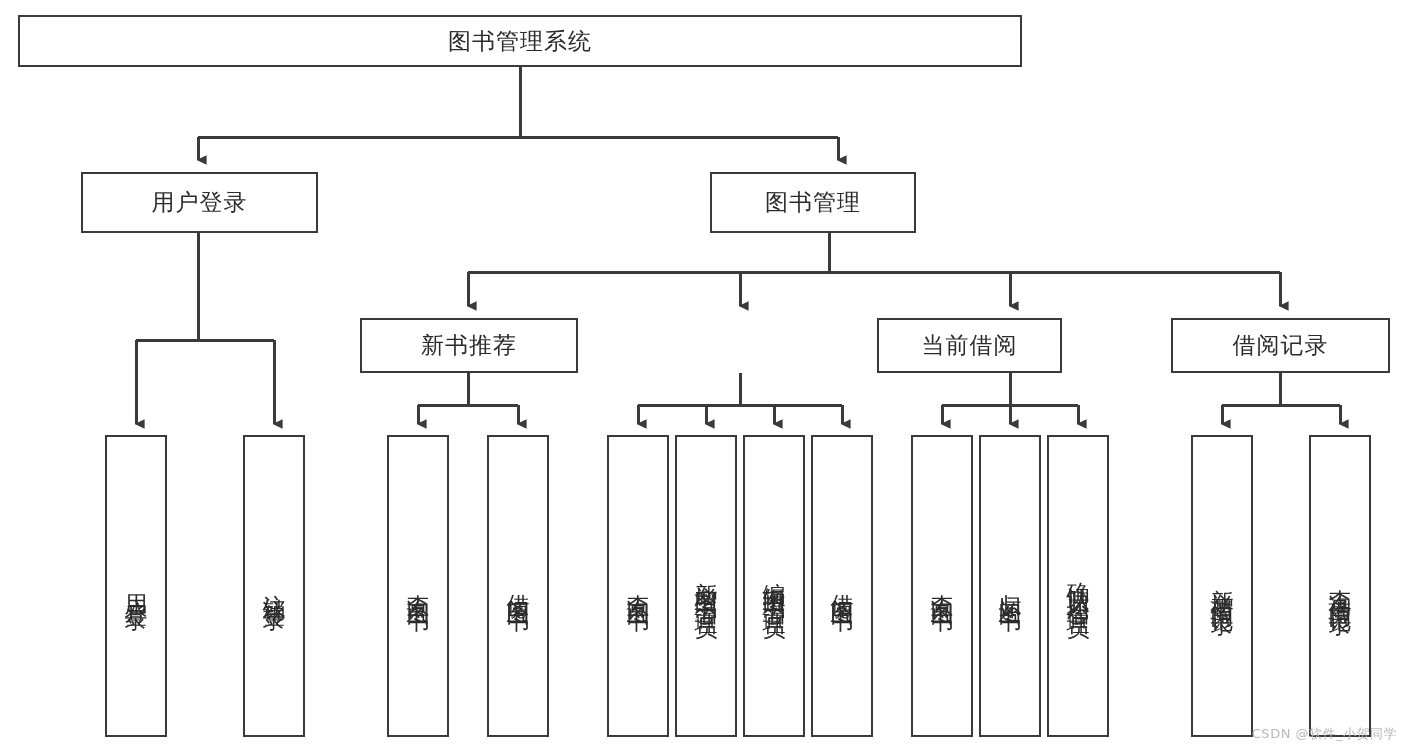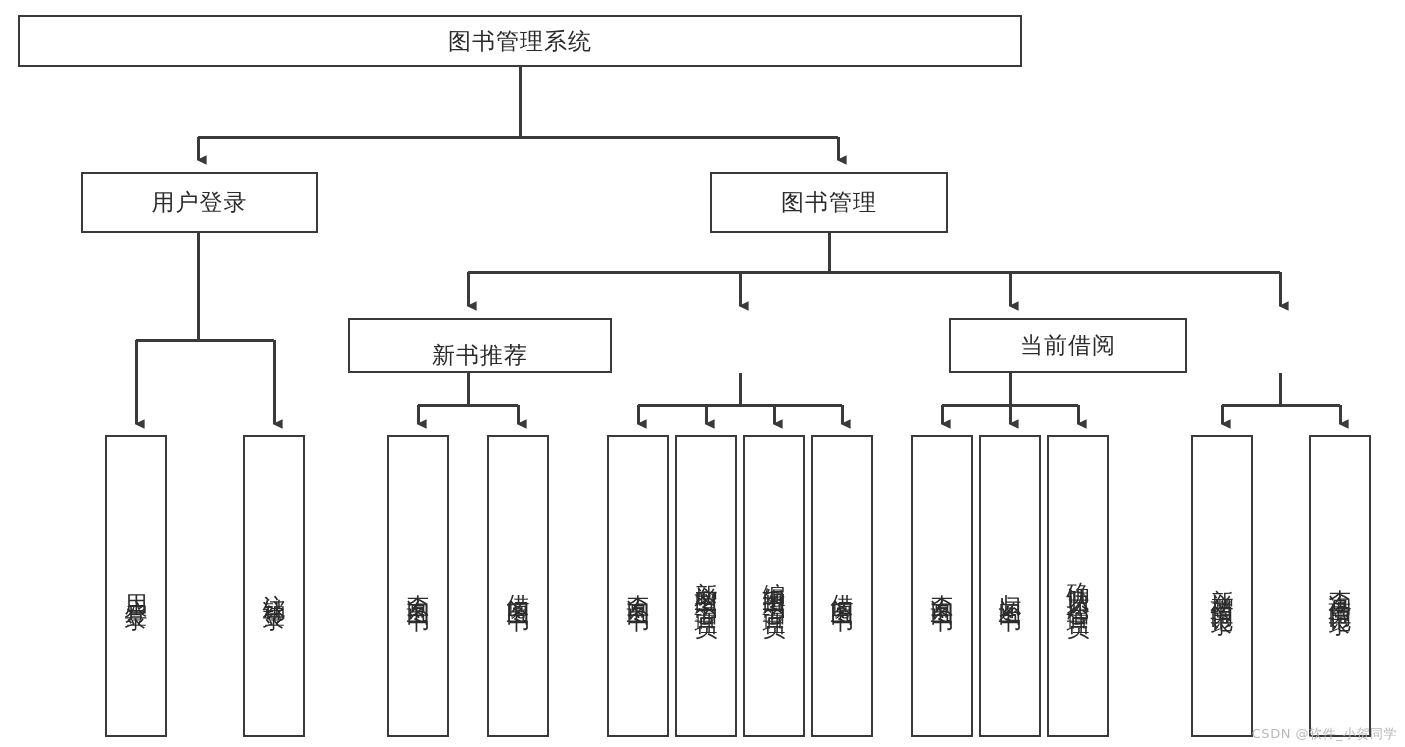--- a/index.html
+++ b/index.html
@@ -106,29 +106,32 @@
     </g>
   </svg>
 
   <div class="node h" style="left:18px;top:15px;width:1004px;height:52px;">
     <span>图书管理系统</span>
   </div>
 
   <div class="node h" style="left:81px;top:172px;width:237px;height:61px;">
     <span>用户登录</span>
   </div>
-  <div class="node h" style="left:710px;top:172px;width:238px;height:61px;">
+  <div class="node h" style="left:710px;top:172px;width:206px;height:61px;">
     <span>图书管理</span>
   </div>
 
-  <div class="node h" style="left:348px;top:318px;width:264px;height:55px;align-items:flex-end;">
+  <div class="node h" style="left:360px;top:318px;width:218px;height:55px;">
     <span>新书推荐</span>
   </div>
-  <div class="node h" style="left:949px;top:318px;width:238px;height:55px;">
+  <div class="node h" style="left:877px;top:318px;width:185px;height:55px;">
     <span>当前借阅</span>
+  </div>
+  <div class="node h" style="left:1171px;top:318px;width:219px;height:55px;">
+    <span>借阅记录</span>
   </div>
 
   <div class="node v" style="left:105px;top:435px;width:62px;height:302px;">
     <span class="vtxt">用户登录</span>
   </div>
   <div class="node v" style="left:243px;top:435px;width:62px;height:302px;">
     <span class="vtxt">注销登录</span>
   </div>
 
   <div class="node v" style="left:387px;top:435px;width:62px;height:302px;">

